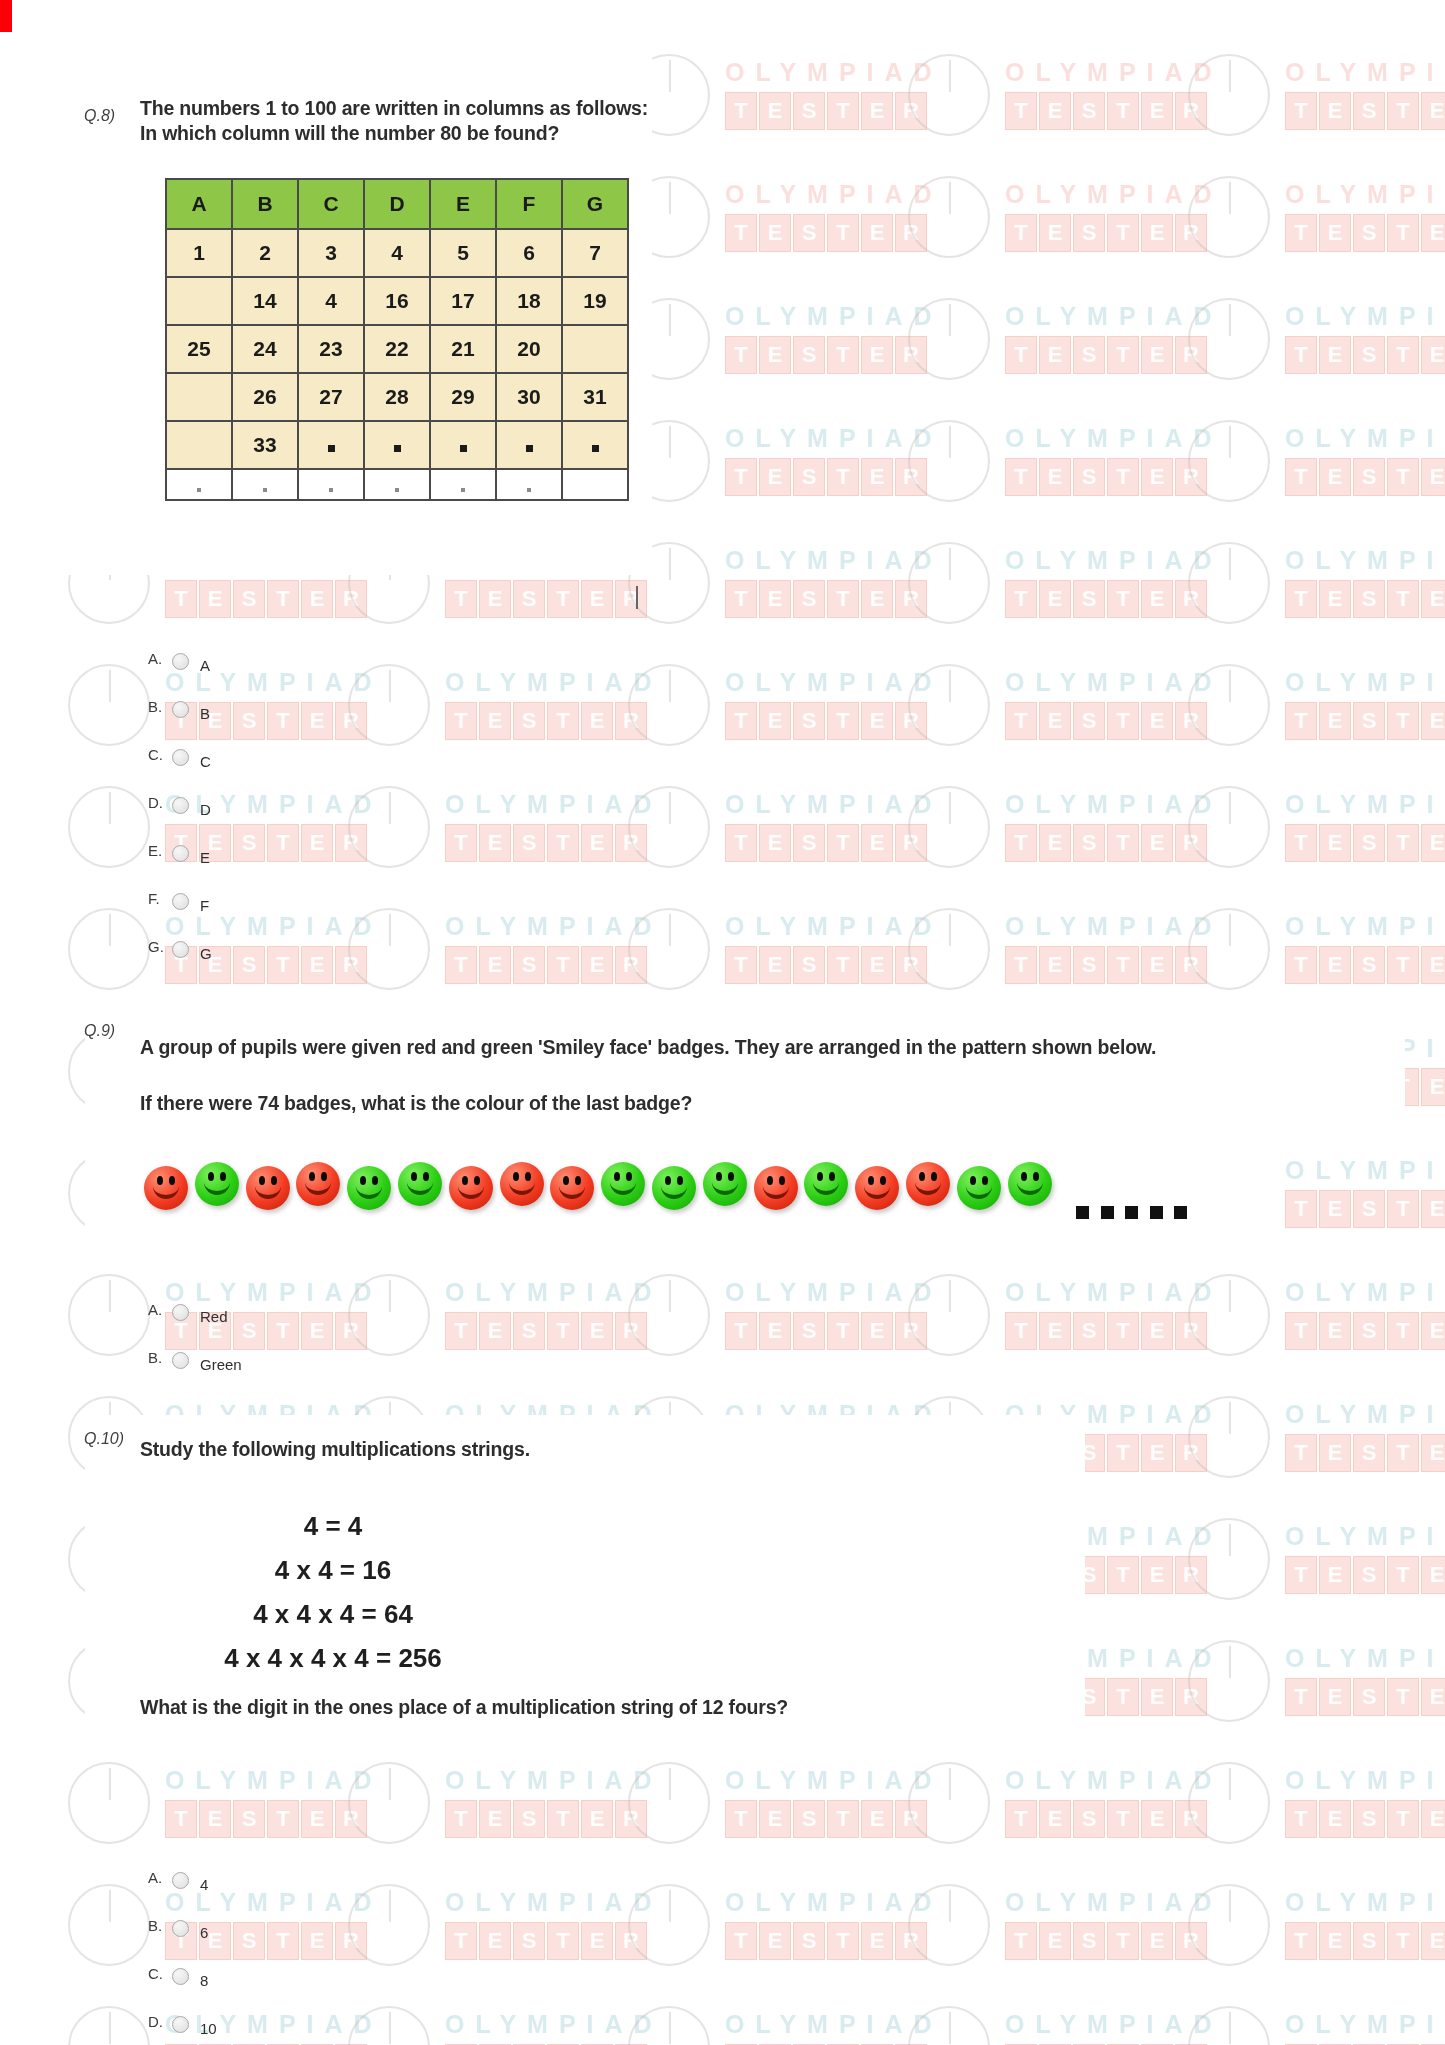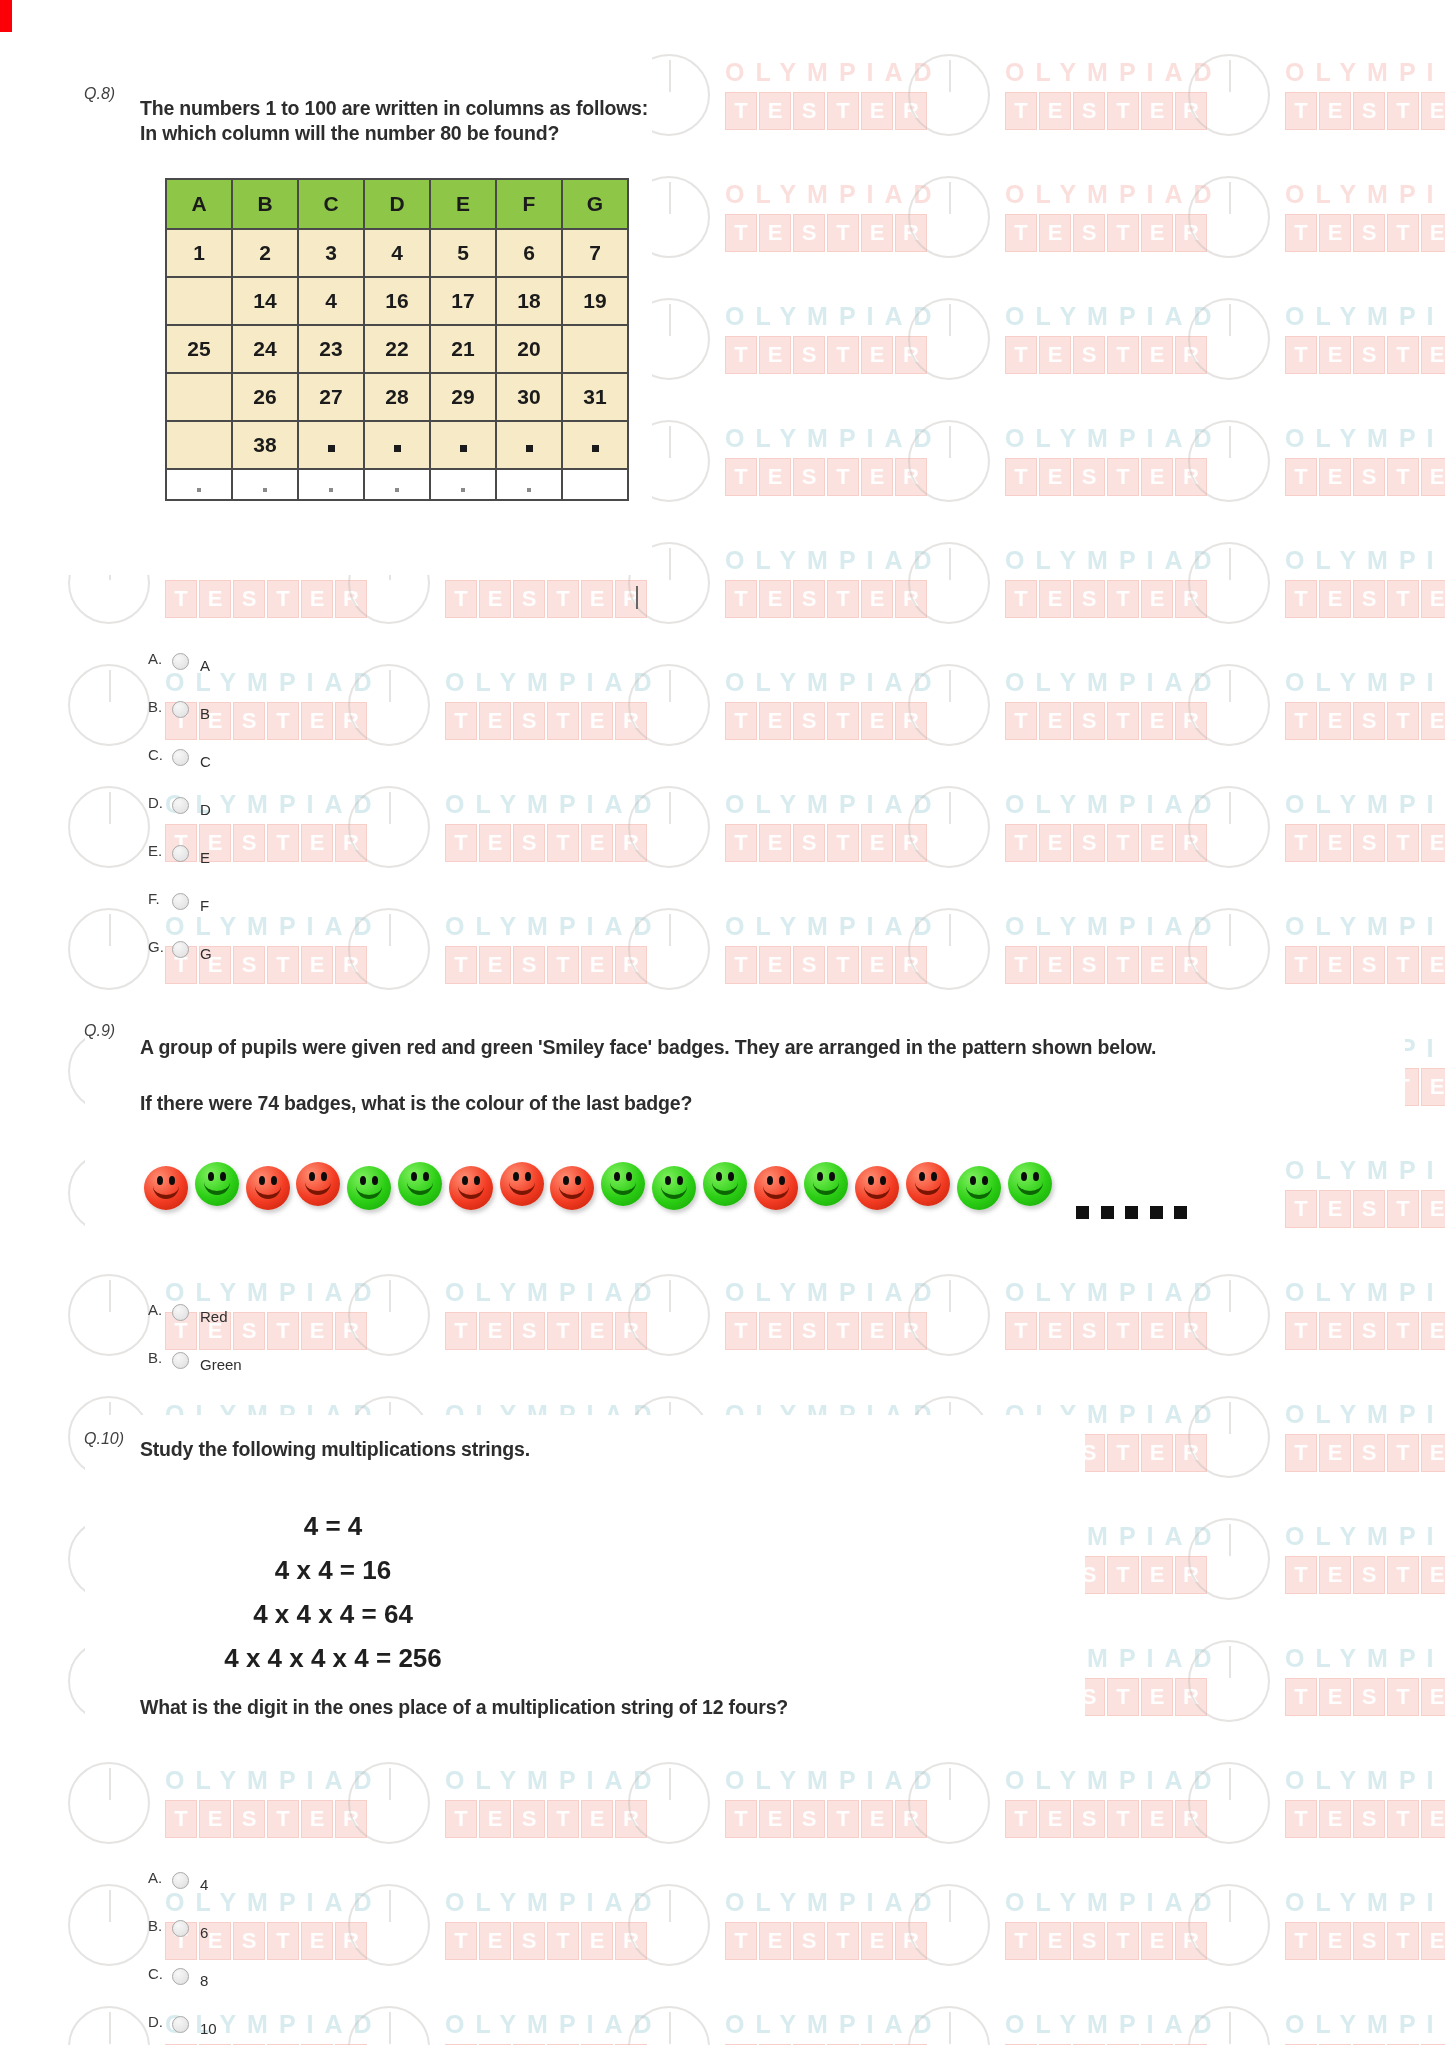--- a/index.html
+++ b/index.html
@@ -1230,21 +1230,21 @@
   </div>
 
 <div class="cover" style="left:48px;top:40px;width:604px;height:535px;"></div>
 <div class="cover" style="left:85px;top:1000px;width:1320px;height:130px;"></div>
 <div class="cover" style="left:85px;top:1140px;width:1190px;height:100px;"></div>
 <div class="cover" style="left:85px;top:1415px;width:1000px;height:310px;"></div>
 
 <div id="content">
   <div class="red-corner"></div>
 
-  <div class="qlabel" style="left:84px;top:85px;">Q.8)</div>
+  <div class="qlabel" style="left:84px;top:107px;">Q.8)</div>
   <div class="qline" style="left:140px;top:97px;">The numbers 1 to 100 are written in columns as follows:</div>
   <div class="qline" style="left:140px;top:122px;">In which column will the number 80 be found?</div>
   <table class="numtab">
       <tbody id="numtab-body">
         <tr class="hdr">
           <td>A</td>
           <td>B</td>
           <td>C</td>
           <td>D</td>
           <td>E</td>
@@ -1282,21 +1282,21 @@
           <td></td>
           <td>26</td>
           <td>27</td>
           <td>28</td>
           <td>29</td>
           <td>30</td>
           <td>31</td>
         </tr>
         <tr class="data">
           <td></td>
-          <td>38</td>
+          <td>33</td>
           <td><span class="celldot"></span></td>
           <td><span class="celldot"></span></td>
           <td><span class="celldot"></span></td>
           <td><span class="celldot"></span></td>
           <td><span class="celldot"></span></td>
         </tr>
         <tr class="last">
           <td><span class="celldot small"></span></td>
           <td><span class="celldot small"></span></td>
           <td><span class="celldot small"></span></td>

